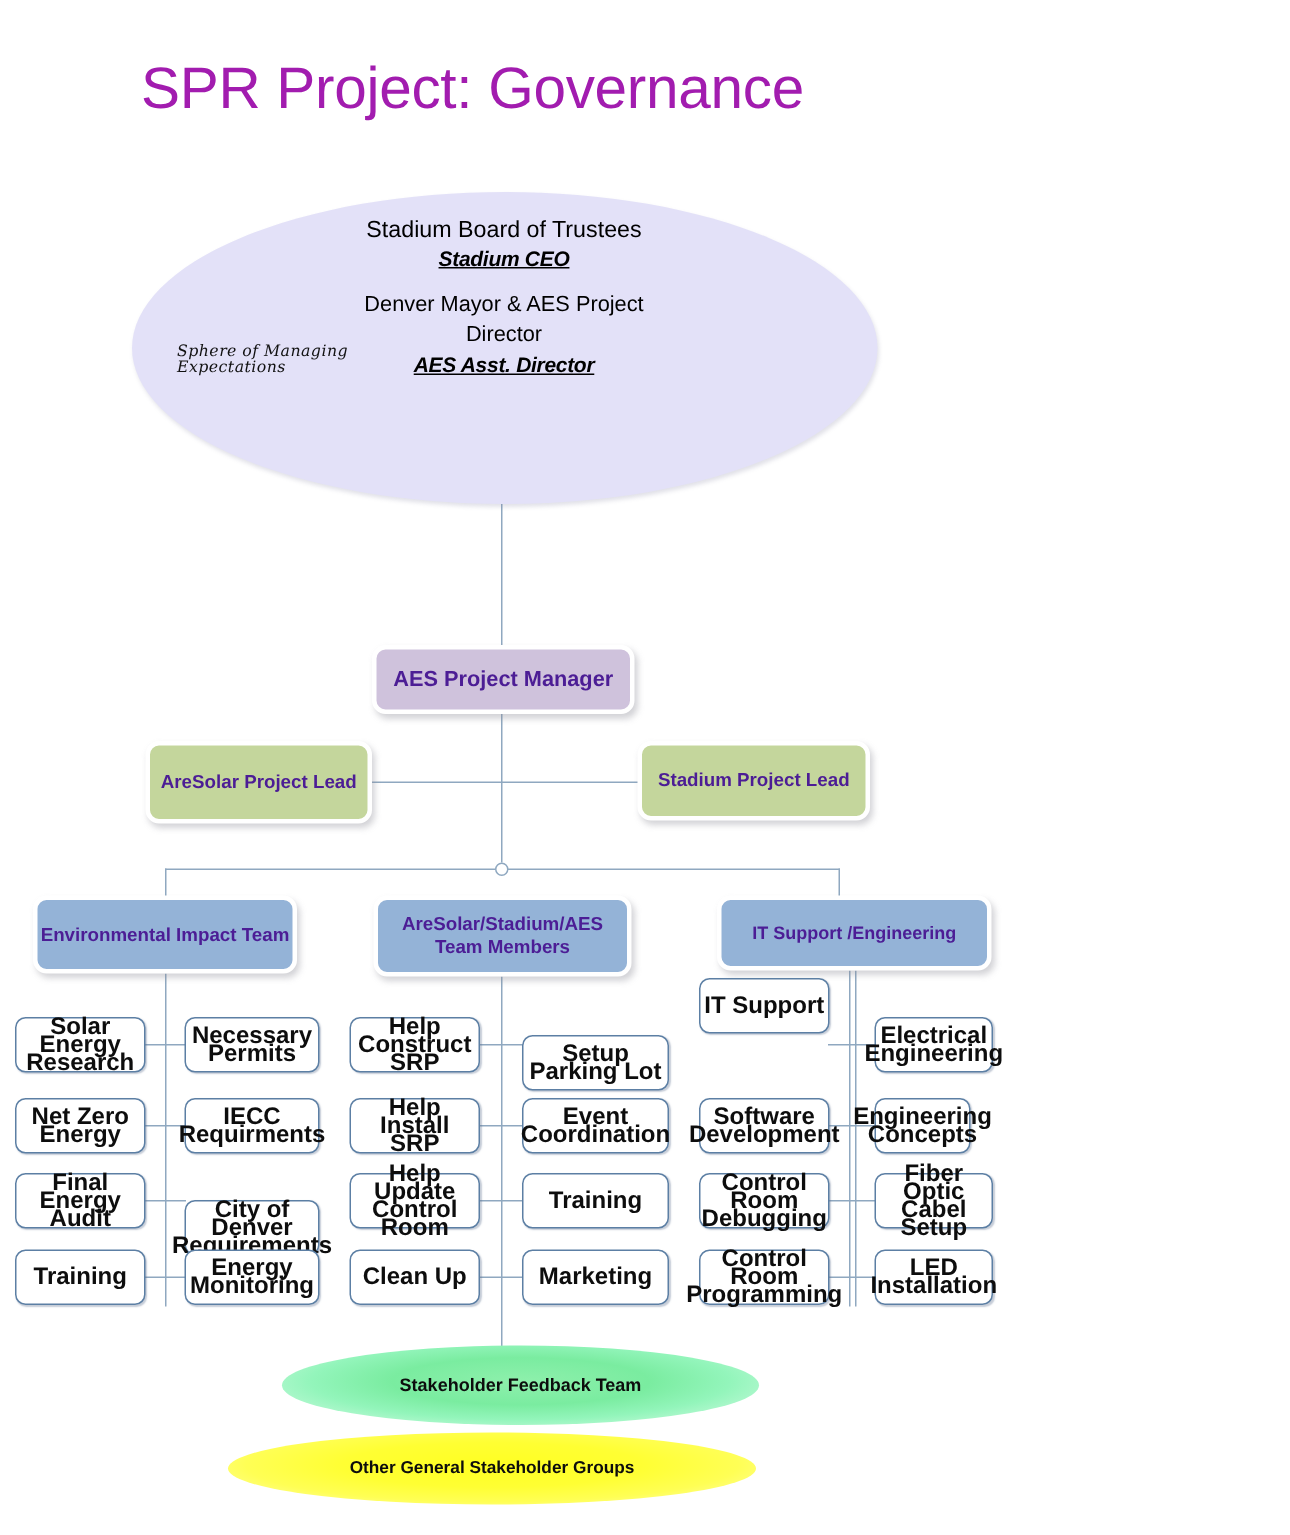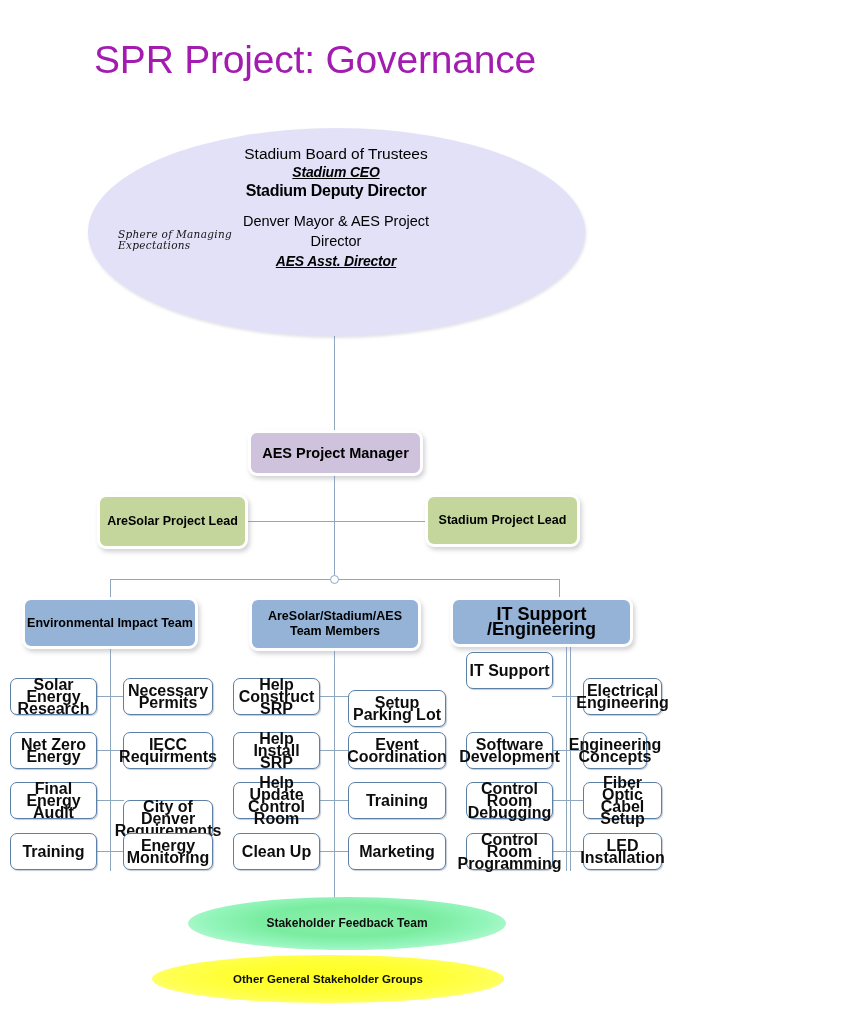--- a/index.html
+++ b/index.html
@@ -113,36 +113,36 @@
   
   .rbox {
     position: absolute;
     box-sizing: border-box;
     border-radius: 9px;
     display: flex;
     align-items: center;
     justify-content: center;
     text-align: center;
     font-weight: 700;
-    color: #000000;
+    color: #4c1d95;
     border: 3px solid #ffffff;
     box-shadow: 2px 3px 4px rgba(140,140,150,0.38);
     line-height: 15px;
   }
   .rbox.purple { background: #cfc2dc; }
   .rbox.green  { background: #c4d69c; }
   .rbox.blue   { background: #94b3d7; }
 
   #aes-pm     { left: 248px; top: 430px; width: 175px; height: 46px; font-size: 14.5px; }
   #solar-lead { left: 97px;  top: 494px; width: 151px; height: 55px; font-size: 12.5px; }
   #stad-lead  { left: 425px; top: 494px; width: 155px; height: 53px; font-size: 12.5px; }
 
   #team-env   { left: 22px;  top: 597px; width: 176px; height: 52px; font-size: 12.5px; }
   #team-mix   { left: 249px; top: 597px; width: 172px; height: 54px; font-size: 12.5px; }
-  #team-it    { left: 450px; top: 597px; width: 183px; height: 50px; font-size: 18px; }
+  #team-it    { left: 478px; top: 597px; width: 183px; height: 50px; font-size: 12px; }
 
   
   .leaf {
     position: absolute;
     box-sizing: border-box;
     background: #ffffff;
     border: 1.4px solid #5c7fa4;
     border-radius: 7px 7px 7px 7px;
     display: flex;
     align-items: center;
@@ -220,21 +220,20 @@
 <div class="line h" style="left:552px; top:696px; width:32px;"></div>
 <div class="line h" style="left:552px; top:750px; width:32px;"></div>
 <div class="line h" style="left:552px; top:800px; width:32px;"></div>
 <div class="line h" style="left:552px; top:851px; width:32px;"></div>
 
 <div id="sphere-ellipse"></div>
 <div id="sphere-note">Sphere  of Managing Expectations</div>
 <div id="board-block">
   <div class="board-l1">Stadium Board of Trustees</div>
   <div class="board-l2">Stadium CEO</div>
-  <div class="board-l3">Stadium Deputy Director</div>
   <div class="board-gap"></div>
   <div class="board-l4">Denver Mayor &amp; AES Project Director</div>
   <div class="board-l5">AES Asst. Director</div>
 </div>
 
 <div id="aes-pm" class="rbox purple">AES Project Manager</div>
 <div id="solar-lead" class="rbox green">AreSolar Project Lead</div>
 <div id="stad-lead" class="rbox green">Stadium Project Lead</div>
 
 <div id="team-env" class="rbox blue">Environmental Impact Team</div>

